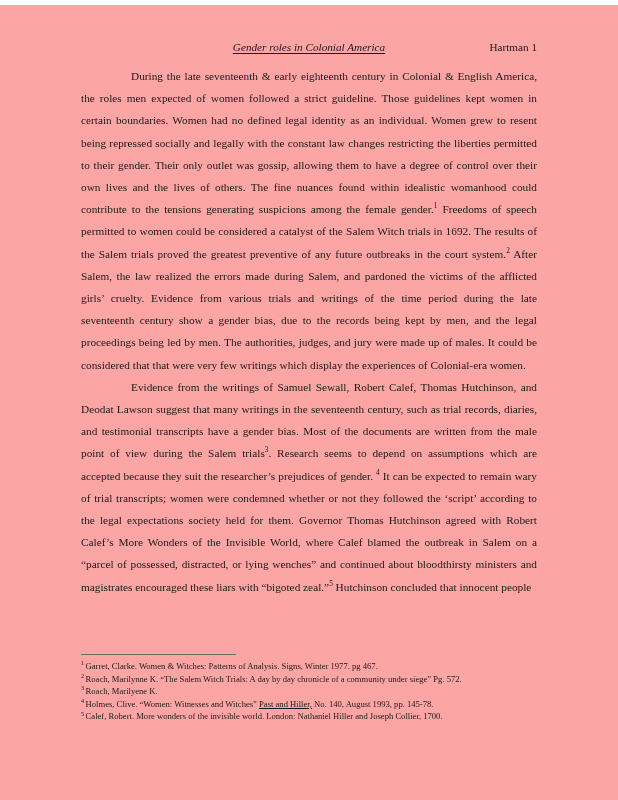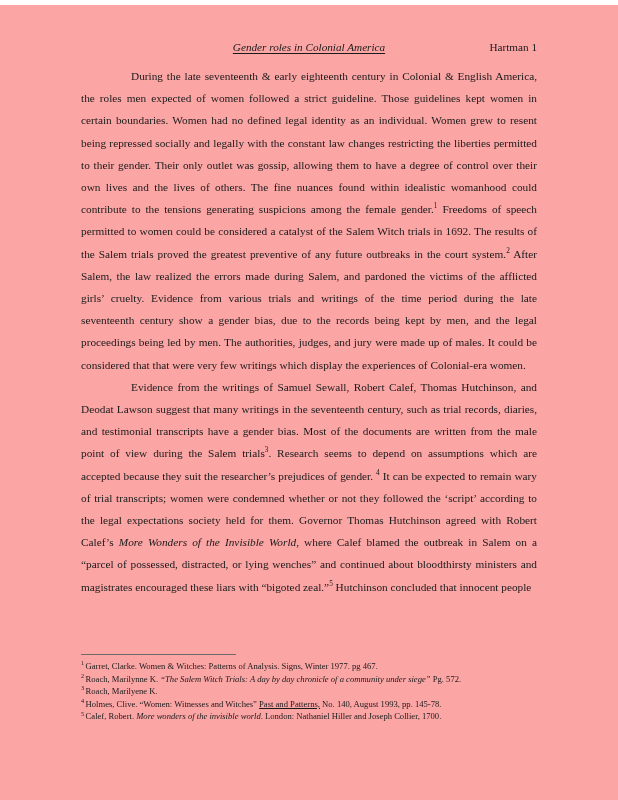--- a/index.html
+++ b/index.html
@@ -64,21 +64,21 @@
   }
   .body-copy p {
     margin: 0;
     text-indent: 50px;
   }
   sup {
     font-size: 7.3px;
     vertical-align: super;
     line-height: 0;
   }
-  .ital { font-style: italic; }
+  .ital { }
 
   
   .footnotes {
     position: absolute;
     left: 81px;
     top: 649px;
     width: 466px;
     font-size: 8.6px;
     line-height: 12.6px;
     text-align: left;
@@ -116,18 +116,18 @@
     <p>During the late seventeenth &amp; early eighteenth century in Colonial &amp; English America, the roles men expected of women followed a strict guideline. Those guidelines kept women in certain boundaries. Women had no defined legal identity as an individual. Women grew to resent being repressed socially and legally with the constant law changes restricting the liberties permitted to their gender. Their only outlet was gossip, allowing them to have a degree of control over their own lives and the lives of others.  The fine nuances found within idealistic womanhood could contribute to the tensions generating suspicions among the female gender.<sup>1</sup> Freedoms of speech permitted to women could be considered a catalyst of the Salem Witch trials in 1692. The results of the Salem trials proved the greatest preventive of any future outbreaks in the court system.<sup>2</sup> After Salem, the law realized the errors made during Salem, and pardoned the victims of the afflicted girls’ cruelty. Evidence from various trials and writings of the time period during the late seventeenth century show a gender bias, due to the records being kept by men, and the legal proceedings being led by men. The authorities, judges, and jury were made up of males. It could be considered that that were very few writings which display the experiences of Colonial-era women.</p>
     <p>Evidence from the writings of Samuel Sewall, Robert Calef, Thomas Hutchinson, and Deodat Lawson suggest that many writings in the seventeenth century, such as trial records, diaries, and testimonial transcripts have a gender bias. Most of the documents are written from the male point of view during the Salem trials<sup>3</sup>. Research seems to depend on assumptions which are accepted because they suit the researcher’s prejudices of gender. <sup>4</sup> It can be expected to remain wary of trial transcripts; women were condemned whether or not they followed the ‘script’ according to the legal expectations society held for them. Governor Thomas Hutchinson agreed with Robert Calef’s <span class="ital">More Wonders of the Invisible World</span>, where Calef blamed the outbreak in Salem on a “parcel of possessed, distracted, or lying wenches” and continued about bloodthirsty ministers and magistrates encouraged these liars with “bigoted zeal.”<sup>5</sup>  Hutchinson concluded that innocent people</p>
   </div>
 
   <div class="footnotes">
     <div class="fn-rule"></div>
     <div>
         <p class="fn"><sup>1</sup>Garret, Clarke. Women &amp; Witches: Patterns of Analysis. Signs, Winter 1977. pg 467.</p>
         <p class="fn"><sup>2</sup>Roach, Marilynne K. <span class="ital">“The Salem Witch Trials: A day by day chronicle of a community under siege”</span>  Pg. 572.</p>
         <p class="fn"><sup>3</sup>Roach, Marilyene K.</p>
-        <p class="fn"><sup>4</sup>Holmes, Clive. “Women: Witnesses and Witches” <span class="uline">Past and Patterns,</span> No. 140, August 1993, pp. 145-78.</p>
+        <p class="fn"><sup>4</sup>Holmes, Clive. “Women: Witnesses and Witches” <span class="uline">Past and Hiller,</span> No. 140, August 1993, pp. 145-78.</p>
         <p class="fn"><sup>5</sup>Calef, Robert. <span class="ital">More wonders of the invisible world</span>. London: Nathaniel Hiller and Joseph Collier, 1700.</p>
       </div>
   </div>
 
 </div>
 
 </body></html>

